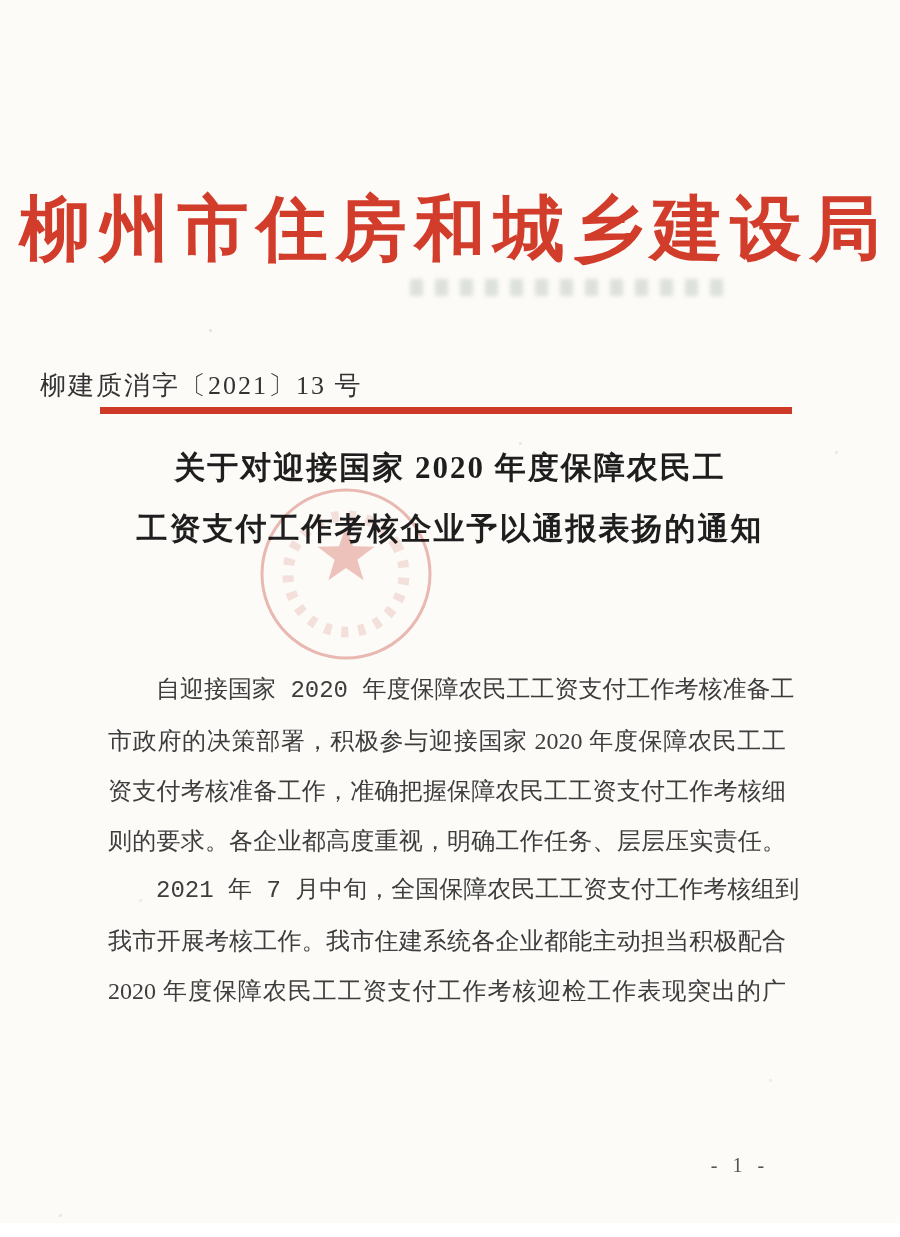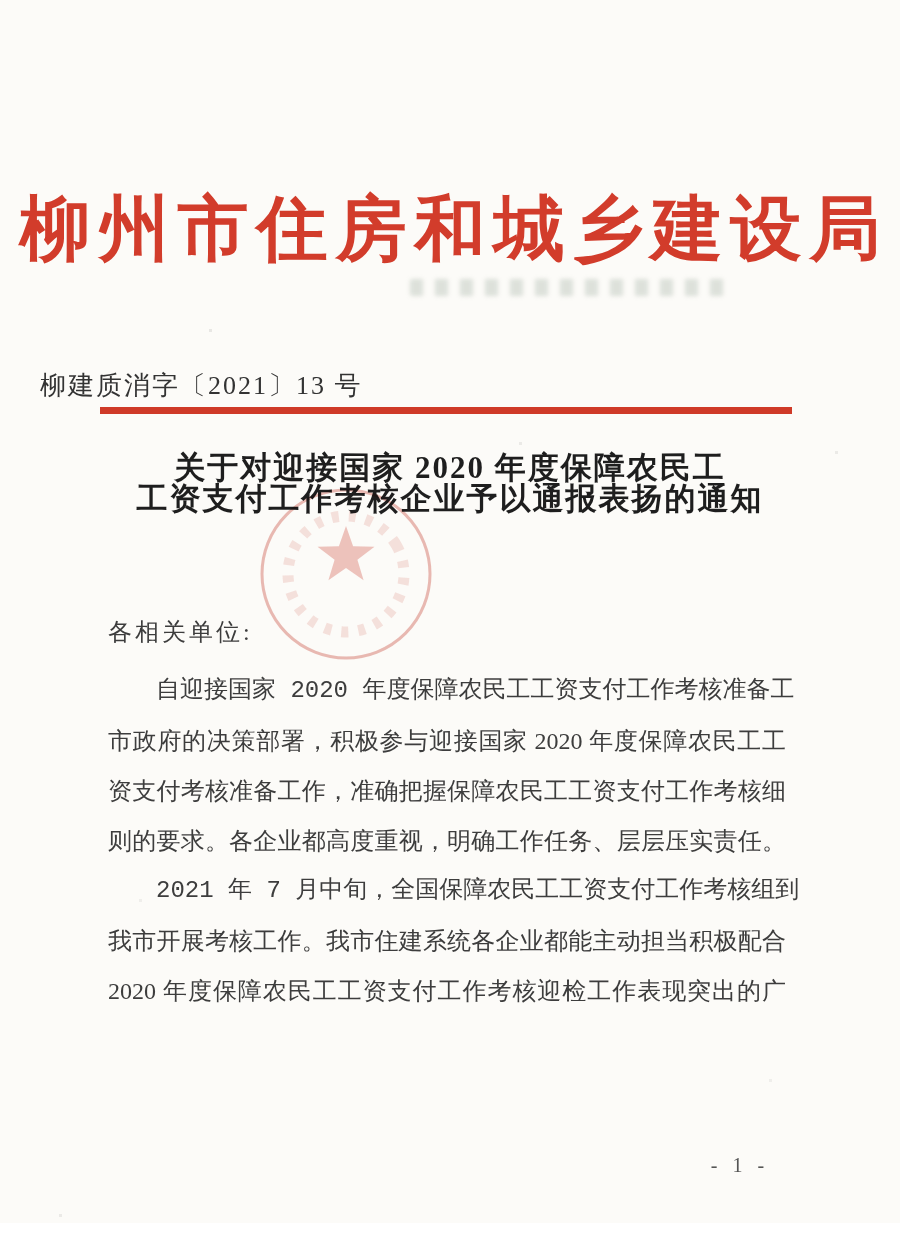--- a/index.html
+++ b/index.html
@@ -16,21 +16,21 @@
 
   .doc-number{position:absolute;top:368px;left:0;right:4px;text-align:left;
     font-size:26px;color:#333;letter-spacing:2px;margin-left:40px;}
 
   .red-rule{position:absolute;top:407px;left:100px;width:692px;height:7px;
     background:var(--rule_red);}
 
   .doc-title{position:absolute;left:0;right:0;text-align:center;
     font-size:31px;font-weight:bold;color:var(--title_black);letter-spacing:2px;white-space:nowrap;}
   .doc-title.l1{top:447px;}
-  .doc-title.l2{top:478px;}
+  .doc-title.l2{top:508px;}
 
   .salutation{position:absolute;top:616px;left:108px;font-size:24px;color:var(--text);letter-spacing:3px;}
 
   .body-block{position:absolute;top:666px;left:108px;width:678px;}
   .bline{height:50px;line-height:50px;font-size:24px;color:var(--text);
     text-align:justify;text-align-last:justify;white-space:nowrap;}
   .bline.indent{text-indent:2em;font-family:Liberation Mono, monospace;}
 
   .page-number{position:absolute;top:1154px;left:690px;width:100px;text-align:center;
     font-size:20px;color:#555;letter-spacing:5px;white-space:nowrap;}
@@ -66,21 +66,20 @@
   <div class="doc-title l2">工资支付工作考核企业予以通报表扬的通知</div>
 
   <div class="seal">
     <svg width="200" height="200" viewBox="0 0 200 200">
       <circle cx="100" cy="100" r="84" fill="none" stroke="rgba(212,110,98,0.55)" stroke-width="3"></circle>
       <circle cx="100" cy="100" r="58" fill="none" stroke="rgba(212,110,98,0.22)" stroke-width="11" stroke-dasharray="7 10" transform="rotate(-30 100 100)"></circle>
       <polygon points="100,52 107.1,72.3 128.5,72.7 111.4,85.7 117.6,106.3 100,94 82.4,106.3 88.6,85.7 71.5,72.7 92.9,72.3" fill="rgba(214,104,94,0.45)"></polygon>
     </svg>
   </div>
 
-  <div class="salutation">各相关单位:</div>
 
   <div class="body-block">
     <div class="bline indent">自迎接国家 2020 年度保障农民工工资支付工作考核准备工</div>
     <div class="bline">市政府的决策部署，积极参与迎接国家 2020 年度保障农民工工</div>
     <div class="bline">资支付考核准备工作，准确把握保障农民工工资支付工作考核细</div>
     <div class="bline">则的要求。各企业都高度重视，明确工作任务、层层压实责任。</div>
     <div class="bline indent">2021 年 7 月中旬，全国保障农民工工资支付工作考核组到</div>
     <div class="bline">我市开展考核工作。我市住建系统各企业都能主动担当积极配合</div>
     <div class="bline">2020 年度保障农民工工资支付工作考核迎检工作表现突出的广</div>
   </div>

